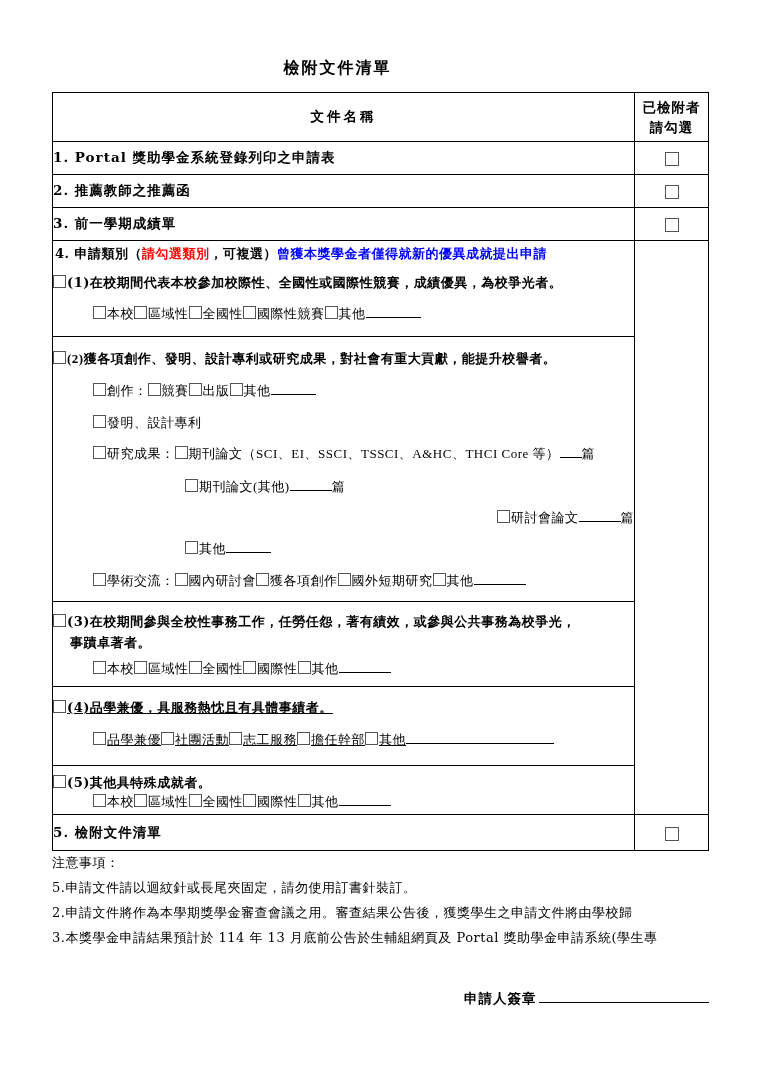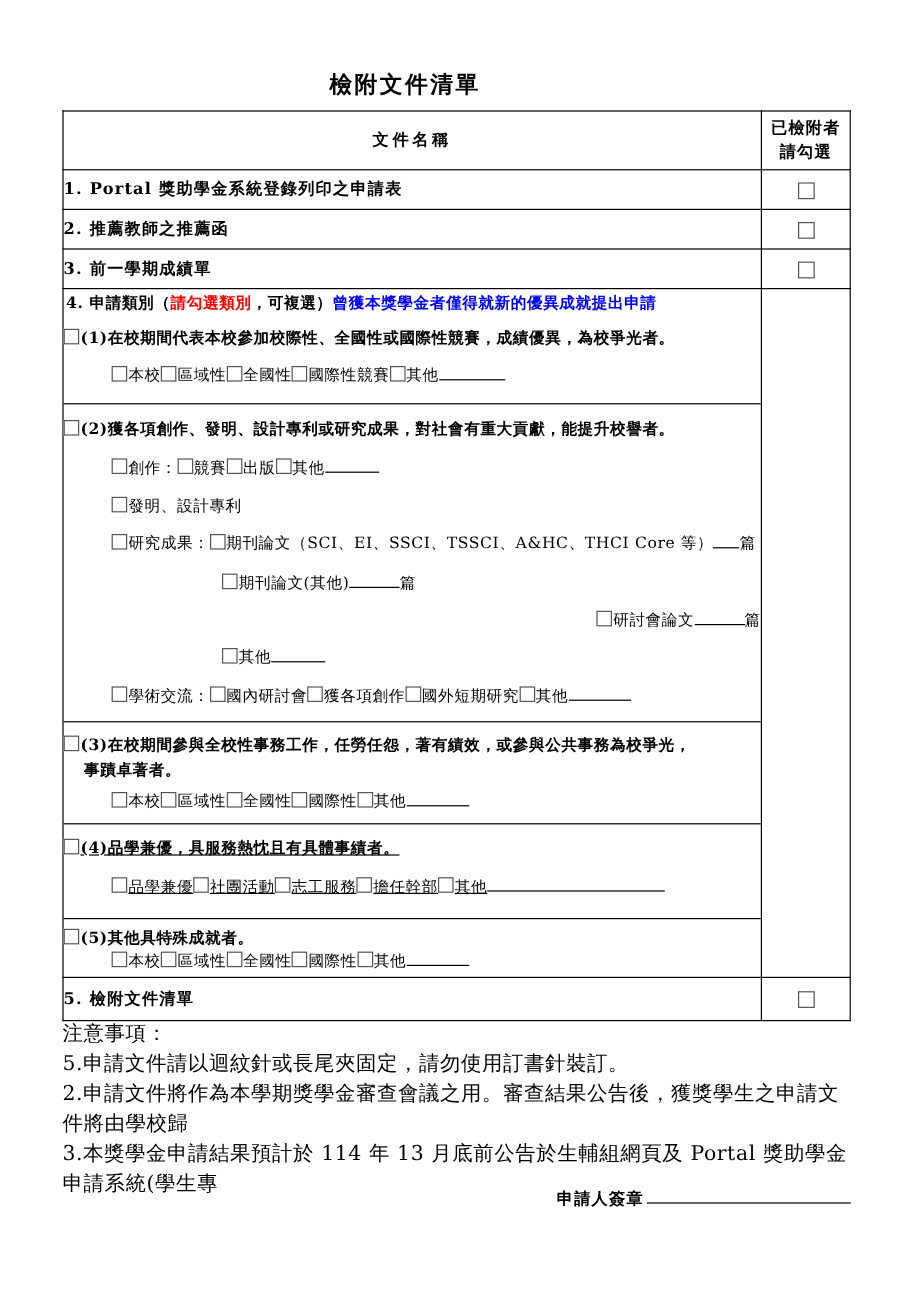--- a/index.html
+++ b/index.html
@@ -1,37 +1,37 @@
 <!DOCTYPE html>
 <html><head>
 <meta charset="utf-8">
 <style>
   html, body { margin:0; padding:0; background:#fff; }
   body { width:761px; height:1079px; position:relative; overflow:hidden;
          font-family:"DejaVu Serif","Liberation Serif",serif; color:#000; }
   .title { position:absolute; left:0; width:675px; top:58px; text-align:center;
-           font-size:19px; font-weight:bold; letter-spacing:2px; }
+           font-size:16px; font-weight:bold; letter-spacing:2px; }
   table.main { position:absolute; left:52px; top:92px; width:656px;
                border-collapse:collapse; table-layout:fixed; }
   table.main td { border:1.5px solid #000; padding:0; vertical-align:middle; font-size:13.5px; }
   col.c1 { width:582px; } col.c2 { width:74px; }
   .hdr1 { height:48px; text-align:center; font-size:15px; font-weight:bold; letter-spacing:3px; }
   .hdr2 { text-align:center; font-size:13px; font-weight:bold; line-height:20px; letter-spacing:1px; }
   .row { height:33px; }
   .itemtxt { padding-left:2px; font-weight:bold; letter-spacing:1px; }
   .cbcell { text-align:center; }
   .box { display:inline-block; width:12px; height:12px; border:1.2px solid #555; vertical-align:middle; background:#fff; }
   .sbox { display:inline-block; width:11px; height:11px; border:1px solid #555; vertical-align:-1px; margin-right:1px; background:#fff;}
   .line { position:relative; font-size:13px; letter-spacing:0.5px; white-space:nowrap; }
   .b { font-weight:bold; }
   .red { color:#ff0000; }
   .blue { color:#0000ff; }
   .blank { display:inline-block; border-bottom:1px solid #000; height:10px; vertical-align:baseline; }
   .sect { border-bottom:1.5px solid #000; }
-  .notes { position:absolute; left:52px; top:850px; width:660px; font-size:17px; line-height:25px; letter-spacing:0.5px; }
+  .notes { position:absolute; left:52px; top:850px; width:660px; font-size:13px; line-height:25px; letter-spacing:0.5px; }
   .notes .ind { padding-left:14px; }
   .sig { position:absolute; left:464px; top:988px; font-size:13.5px; font-weight:bold; letter-spacing:1px; }
   .sigline { display:inline-block; width:170px; border-bottom:1.5px solid #000; height:14px; vertical-align:baseline; margin-left:2px; }
 </style>
 </head>
 <body>
 
 <div class="title">檢附文件清單</div>
 
 <table class="main">
@@ -67,21 +67,21 @@
           <span>4.  申請類別（</span><span class="red">請勾選類別</span><span>，可複選）</span><span class="blue">曾獲本獎學金者僅得就新的優異成就提出申請</span>
         </div>
         <div class="line b" style="height:32px; line-height:32px;">
           <span class="sbox"></span><span>(1)在校期間代表本校參加校際性、全國性或國際性競賽，成績優異，為校爭光者。</span>
         </div>
         <div class="line" style="padding-left:40px; height:30px; line-height:30px;">
           <span class="sbox"></span><span>本校</span><span class="sbox"></span><span>區域性</span><span class="sbox"></span><span>全國性</span><span class="sbox"></span><span>國際性競賽</span><span class="sbox"></span><span>其他</span><span class="blank" style="width:55px;"></span>
         </div>
       </div>
 
-      <div class="sect" style="height:264px;">
+      <div class="sect" style="height:264px;font-family:Liberation Serif, serif;">
         <div class="line b" style="height:44px; line-height:44px;">
           <span class="sbox"></span><span>(2)獲各項創作、發明、設計專利或研究成果，對社會有重大貢獻，能提升校譽者。</span>
         </div>
         <div class="line" style="padding-left:40px; height:32px; line-height:20px;">
           <span class="sbox"></span><span>創作：</span><span class="sbox"></span><span>競賽</span><span class="sbox"></span><span>出版</span><span class="sbox"></span><span>其他</span><span class="blank" style="width:45px;"></span>
         </div>
         <div class="line" style="padding-left:40px; height:31px; line-height:20px;">
           <span class="sbox"></span><span>發明、設計專利</span>
         </div>
         <div class="line" style="padding-left:40px; height:33px; line-height:20px;">

